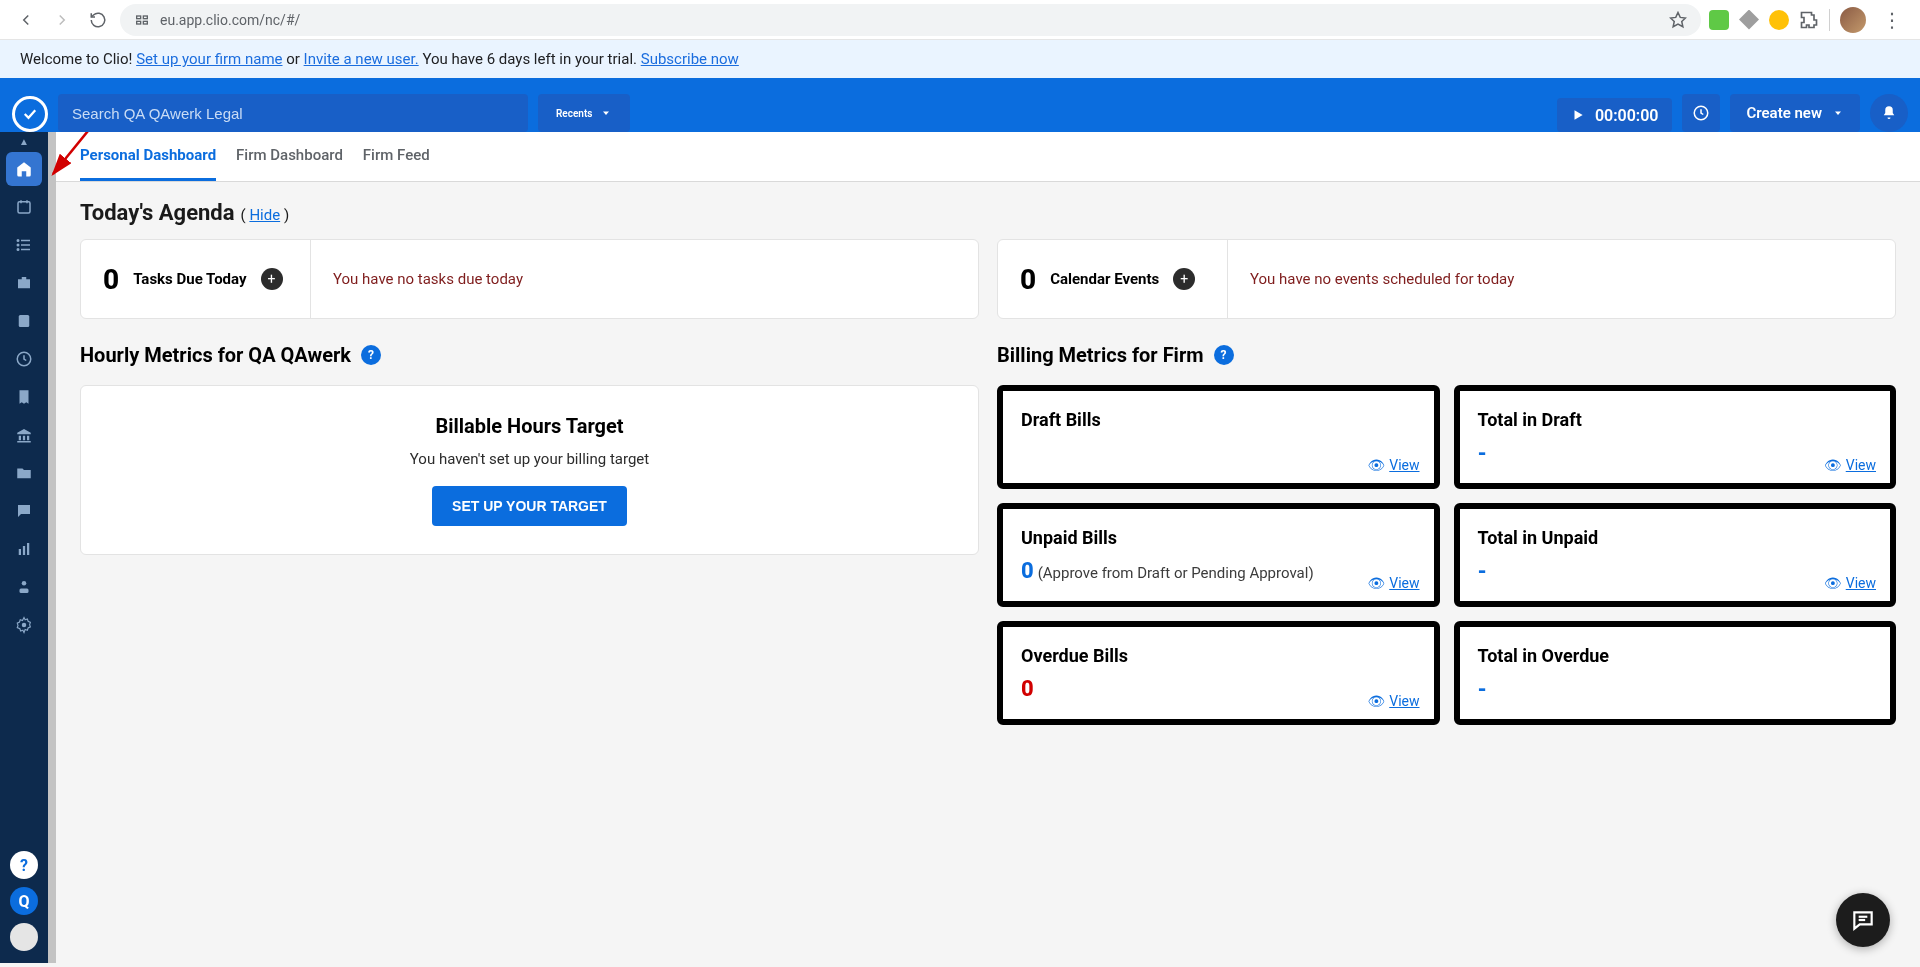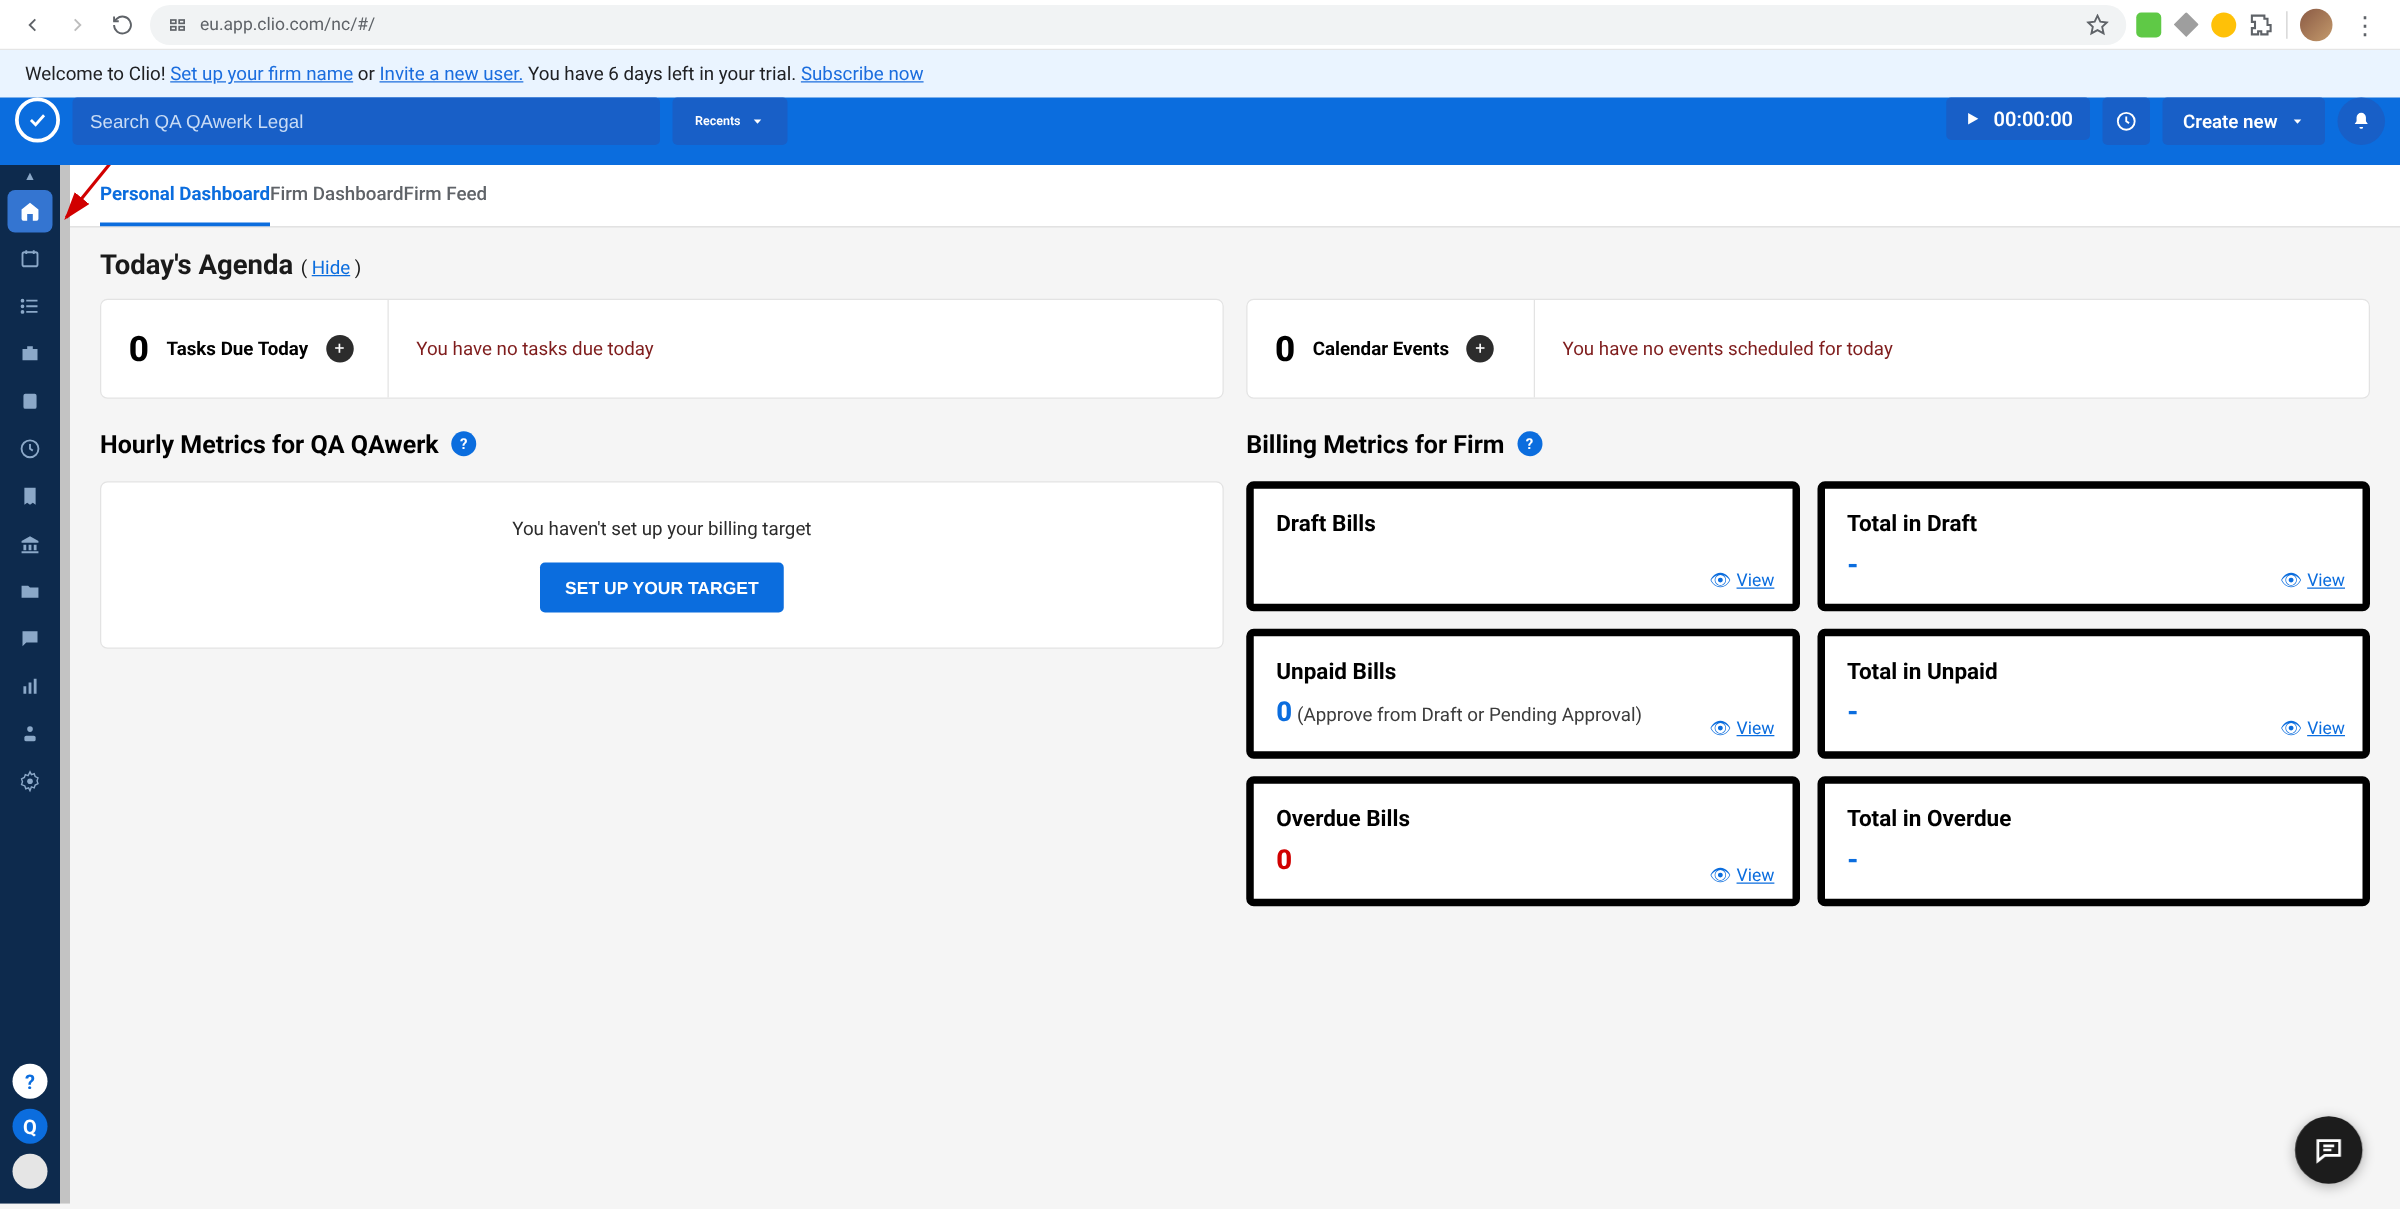--- a/index.html
+++ b/index.html
@@ -13,21 +13,21 @@
 .ext-icons { display: flex; gap: 10px; align-items: center; }
 .ext-icon { width: 20px; height: 20px; border-radius: 4px; }
 .avatar-chrome { width: 26px; height: 26px; border-radius: 13px; background: linear-gradient(135deg,#8a5a44,#c49a6c); }
 .menu-dots { font-size: 20px; color: #5f6368; padding: 0 6px; }
 
 
 .banner { background: #eaf4ff; padding: 10px 20px; font-size: 15px; color: #202124; }
 .banner a { color: #1b6dde; text-decoration: underline; cursor: pointer; }
 
 
-.app-bar { background: #0b6dde; height: 54px; display: flex; align-items: flex-start; padding: 0 12px; gap: 10px; }
+.app-bar { background: #0b6dde; height: 54px; display: flex; align-items: flex-end; padding: 0 12px; gap: 10px; }
 .logo-circle { width: 36px; height: 36px; border: 3px solid #fff; border-radius: 18px; display: flex; align-items: center; justify-content: center; }
 .logo-check { color: #fff; font-size: 16px; }
 .search-box { background: #185fc7; border-radius: 4px; height: 38px; flex: 0 0 470px; display: flex; align-items: center; padding: 0 14px; }
 .search-input { background: transparent; border: none; color: #fff; font-size: 15px; width: 100%; outline: none; }
 .search-input::placeholder { color: #c9dcf5; }
 .recents-btn { background: #185fc7; color: #fff; border-radius: 4px; height: 38px; padding: 0 18px; display: flex; align-items: center; gap: 8px; font-size: 10px; font-weight: 600; cursor: pointer; }
 .spacer { flex: 1; }
 .timer { background: #185fc7; color: #fff; border-radius: 4px; height: 34px; padding: 0 14px; display: flex; align-items: center; gap: 10px; font-size: 16px; font-weight: 600; cursor: pointer; }
 .clock-btn { background: #185fc7; color: #fff; border-radius: 4px; width: 38px; height: 38px; display: flex; align-items: center; justify-content: center; cursor: pointer; }
 .create-btn { background: #185fc7; color: #fff; border-radius: 4px; height: 38px; padding: 0 16px; display: flex; align-items: center; gap: 10px; font-size: 15px; font-weight: 600; cursor: pointer; }
@@ -42,21 +42,21 @@
 .side-item { width: 36px; height: 34px; display: flex; align-items: center; justify-content: center; color: #8ba8c8; cursor: pointer; border-radius: 6px; }
 .side-item.active { background: #3475d1; color: #fff; }
 .sidebar-bottom { margin-top: auto; margin-bottom: 12px; display: flex; flex-direction: column; gap: 8px; align-items: center; }
 .side-circle { width: 28px; height: 28px; border-radius: 14px; display: flex; align-items: center; justify-content: center; font-weight: 700; }
 .side-circle.help { background: #fff; color: #0b6dde; }
 .side-circle.q { background: #0b6dde; color: #fff; }
 .side-avatar { width: 28px; height: 28px; border-radius: 14px; background: #e5e5e5; }
 
 
 .main { flex: 1; overflow-y: auto; background: #f5f5f5; }
-.tabs-bar { background: #fff; border-bottom: 1px solid #d9d9d9; display: flex; padding: 0 24px; height: 50px; align-items: flex-end; }
+.tabs-bar { background: #fff; border-bottom: 1px solid #d9d9d9; display: flex; padding: 0 24px; height: 50px; align-items: flex-end; gap: 20px; }
 .tab { padding: 14px 0; font-size: 15px; color: #5f6368; cursor: pointer; border-bottom: 3px solid transparent; font-weight: 500; }
 .tab.active { color: #0b6dde; border-bottom-color: #0b6dde; font-weight: 700; }
 
 
 .arrow { position: absolute; top: 0; left: 48px; pointer-events: none; z-index: 100; }
 
 .content { padding: 18px 24px; }
 .section-title { font-size: 22px; font-weight: 700; color: #1a1a1a; display: inline-flex; align-items: baseline; gap: 6px; }
 .hide-link { font-size: 15px; font-weight: 400; }
 .hide-link a { color: #0b6dde; text-decoration: underline; cursor: pointer; }
@@ -325,20 +325,21 @@
         </div>
       </div>
 
       <div class="metrics-row">
         <div class="metrics-col">
           <div class="metrics-title">
             <span>Hourly Metrics for QA QAwerk</span>
             <span class="help-circle">?</span>
           </div>
           <div class="hourly-card">
+            <h3>Billable Hours Target</h3>
             <p>You haven't set up your billing target</p>
             <button class="setup-btn">SET UP YOUR TARGET</button>
           </div>
         </div>
 
         <div class="metrics-col">
           <div class="metrics-title">
             <span>Billing Metrics for Firm</span>
             <span class="help-circle">?</span>
           </div>

